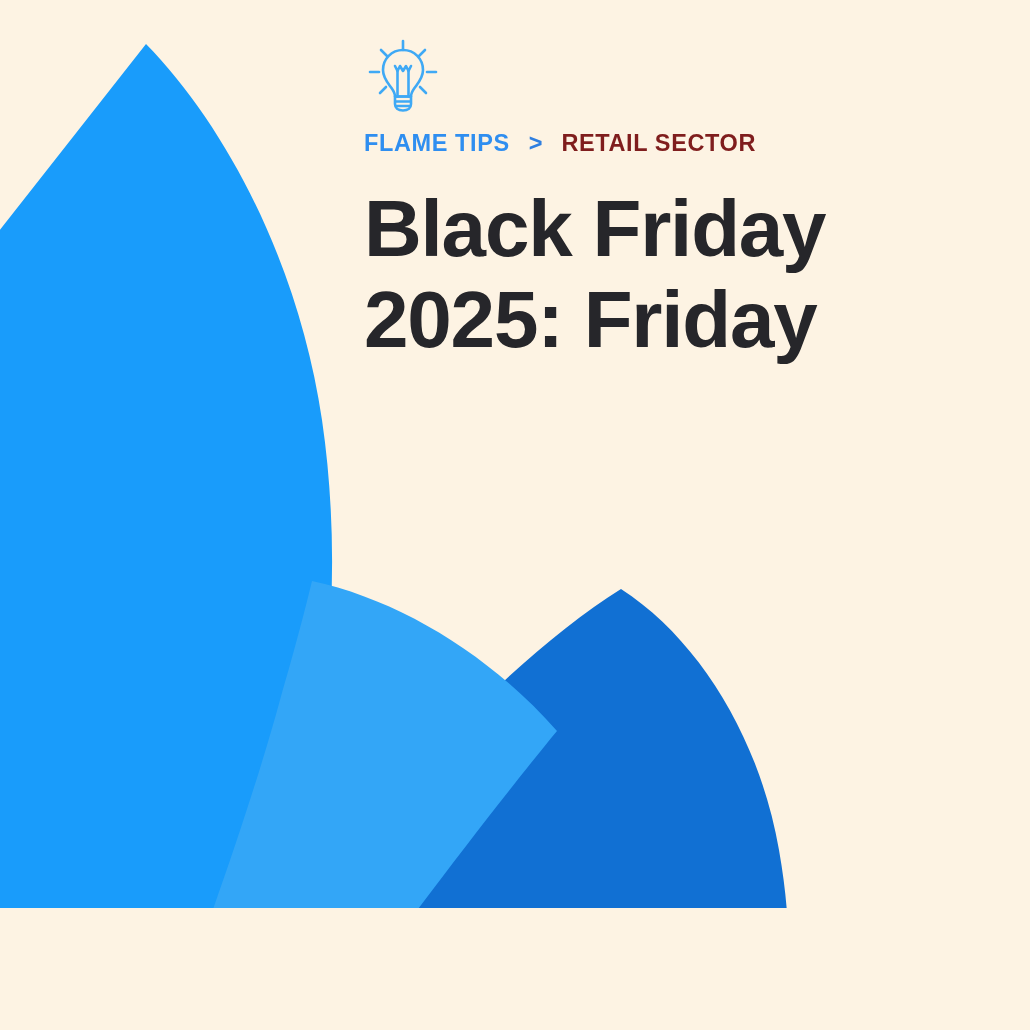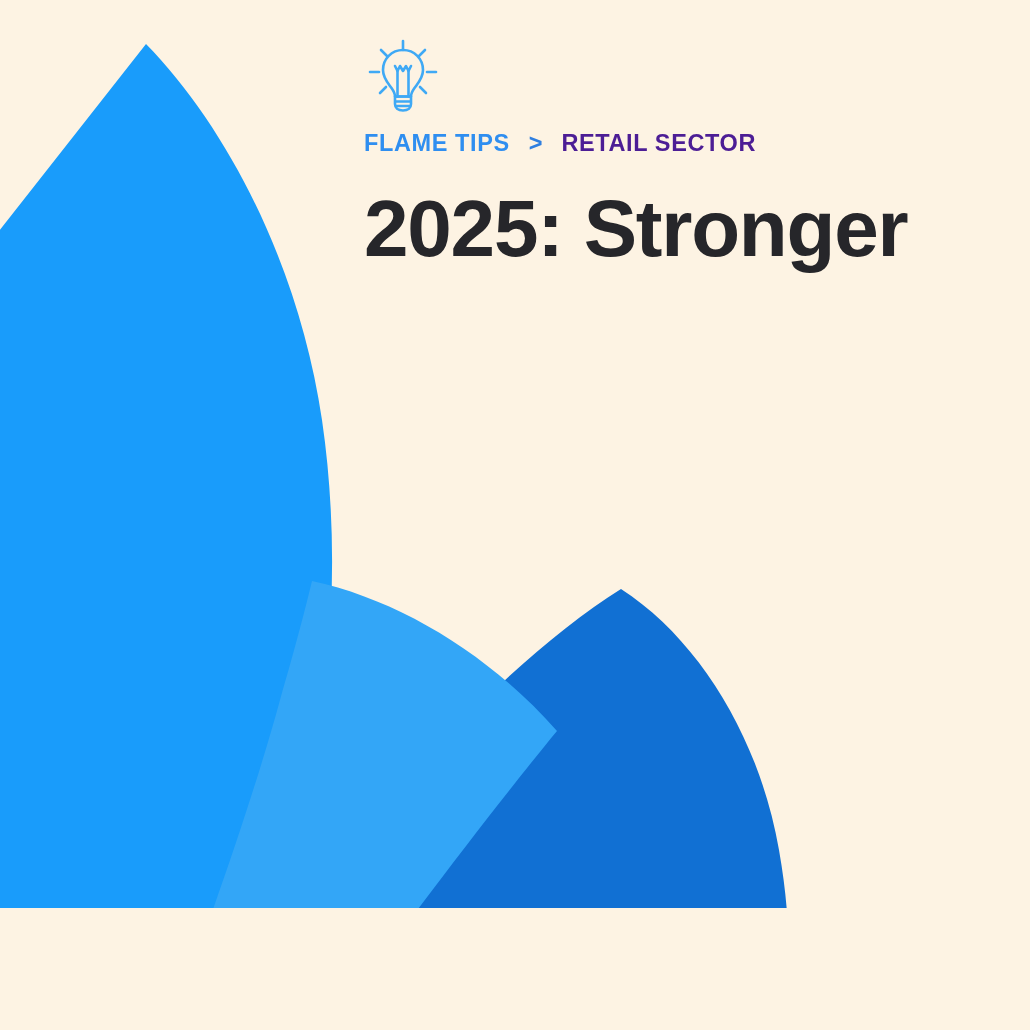--- a/index.html
+++ b/index.html
@@ -53,21 +53,21 @@
     font-weight: bold;
     letter-spacing: 0.6px;
   }
   .crumb-1 { color: #2f8ef0; }
   .crumb-sep {
     color: #2f7fe0;
     font-size: 23.5px;
     font-weight: bold;
     padding: 0 19px;
   }
-  .crumb-2 { color: #4c1d95; }
+  .crumb-2 { color: #7f1d1d; }
 
   #title {
     font-family: "Liberation Sans", sans-serif;
     font-size: 80px;
     font-weight: bold;
     line-height: 1.14;
     letter-spacing: -1.2px;
     color: #26262a;
     margin: 0;
     max-width: 570px;
@@ -141,17 +141,18 @@
       </svg>
     </div>
 
     <div class="breadcrumb">
       <span class="crumb crumb-1">FLAME TIPS</span>
       <span class="crumb-sep">&gt;</span>
       <span class="crumb crumb-2">RETAIL SECTOR</span>
     </div>
 
     <h1 id="title">
-      <span class="tline">2025: Stronger</span>
+      <span class="tline">Black Friday</span>
+      <span class="tline">2025: Friday</span>
     </h1>
 
   </div>
 </div>
 
 </body></html>

